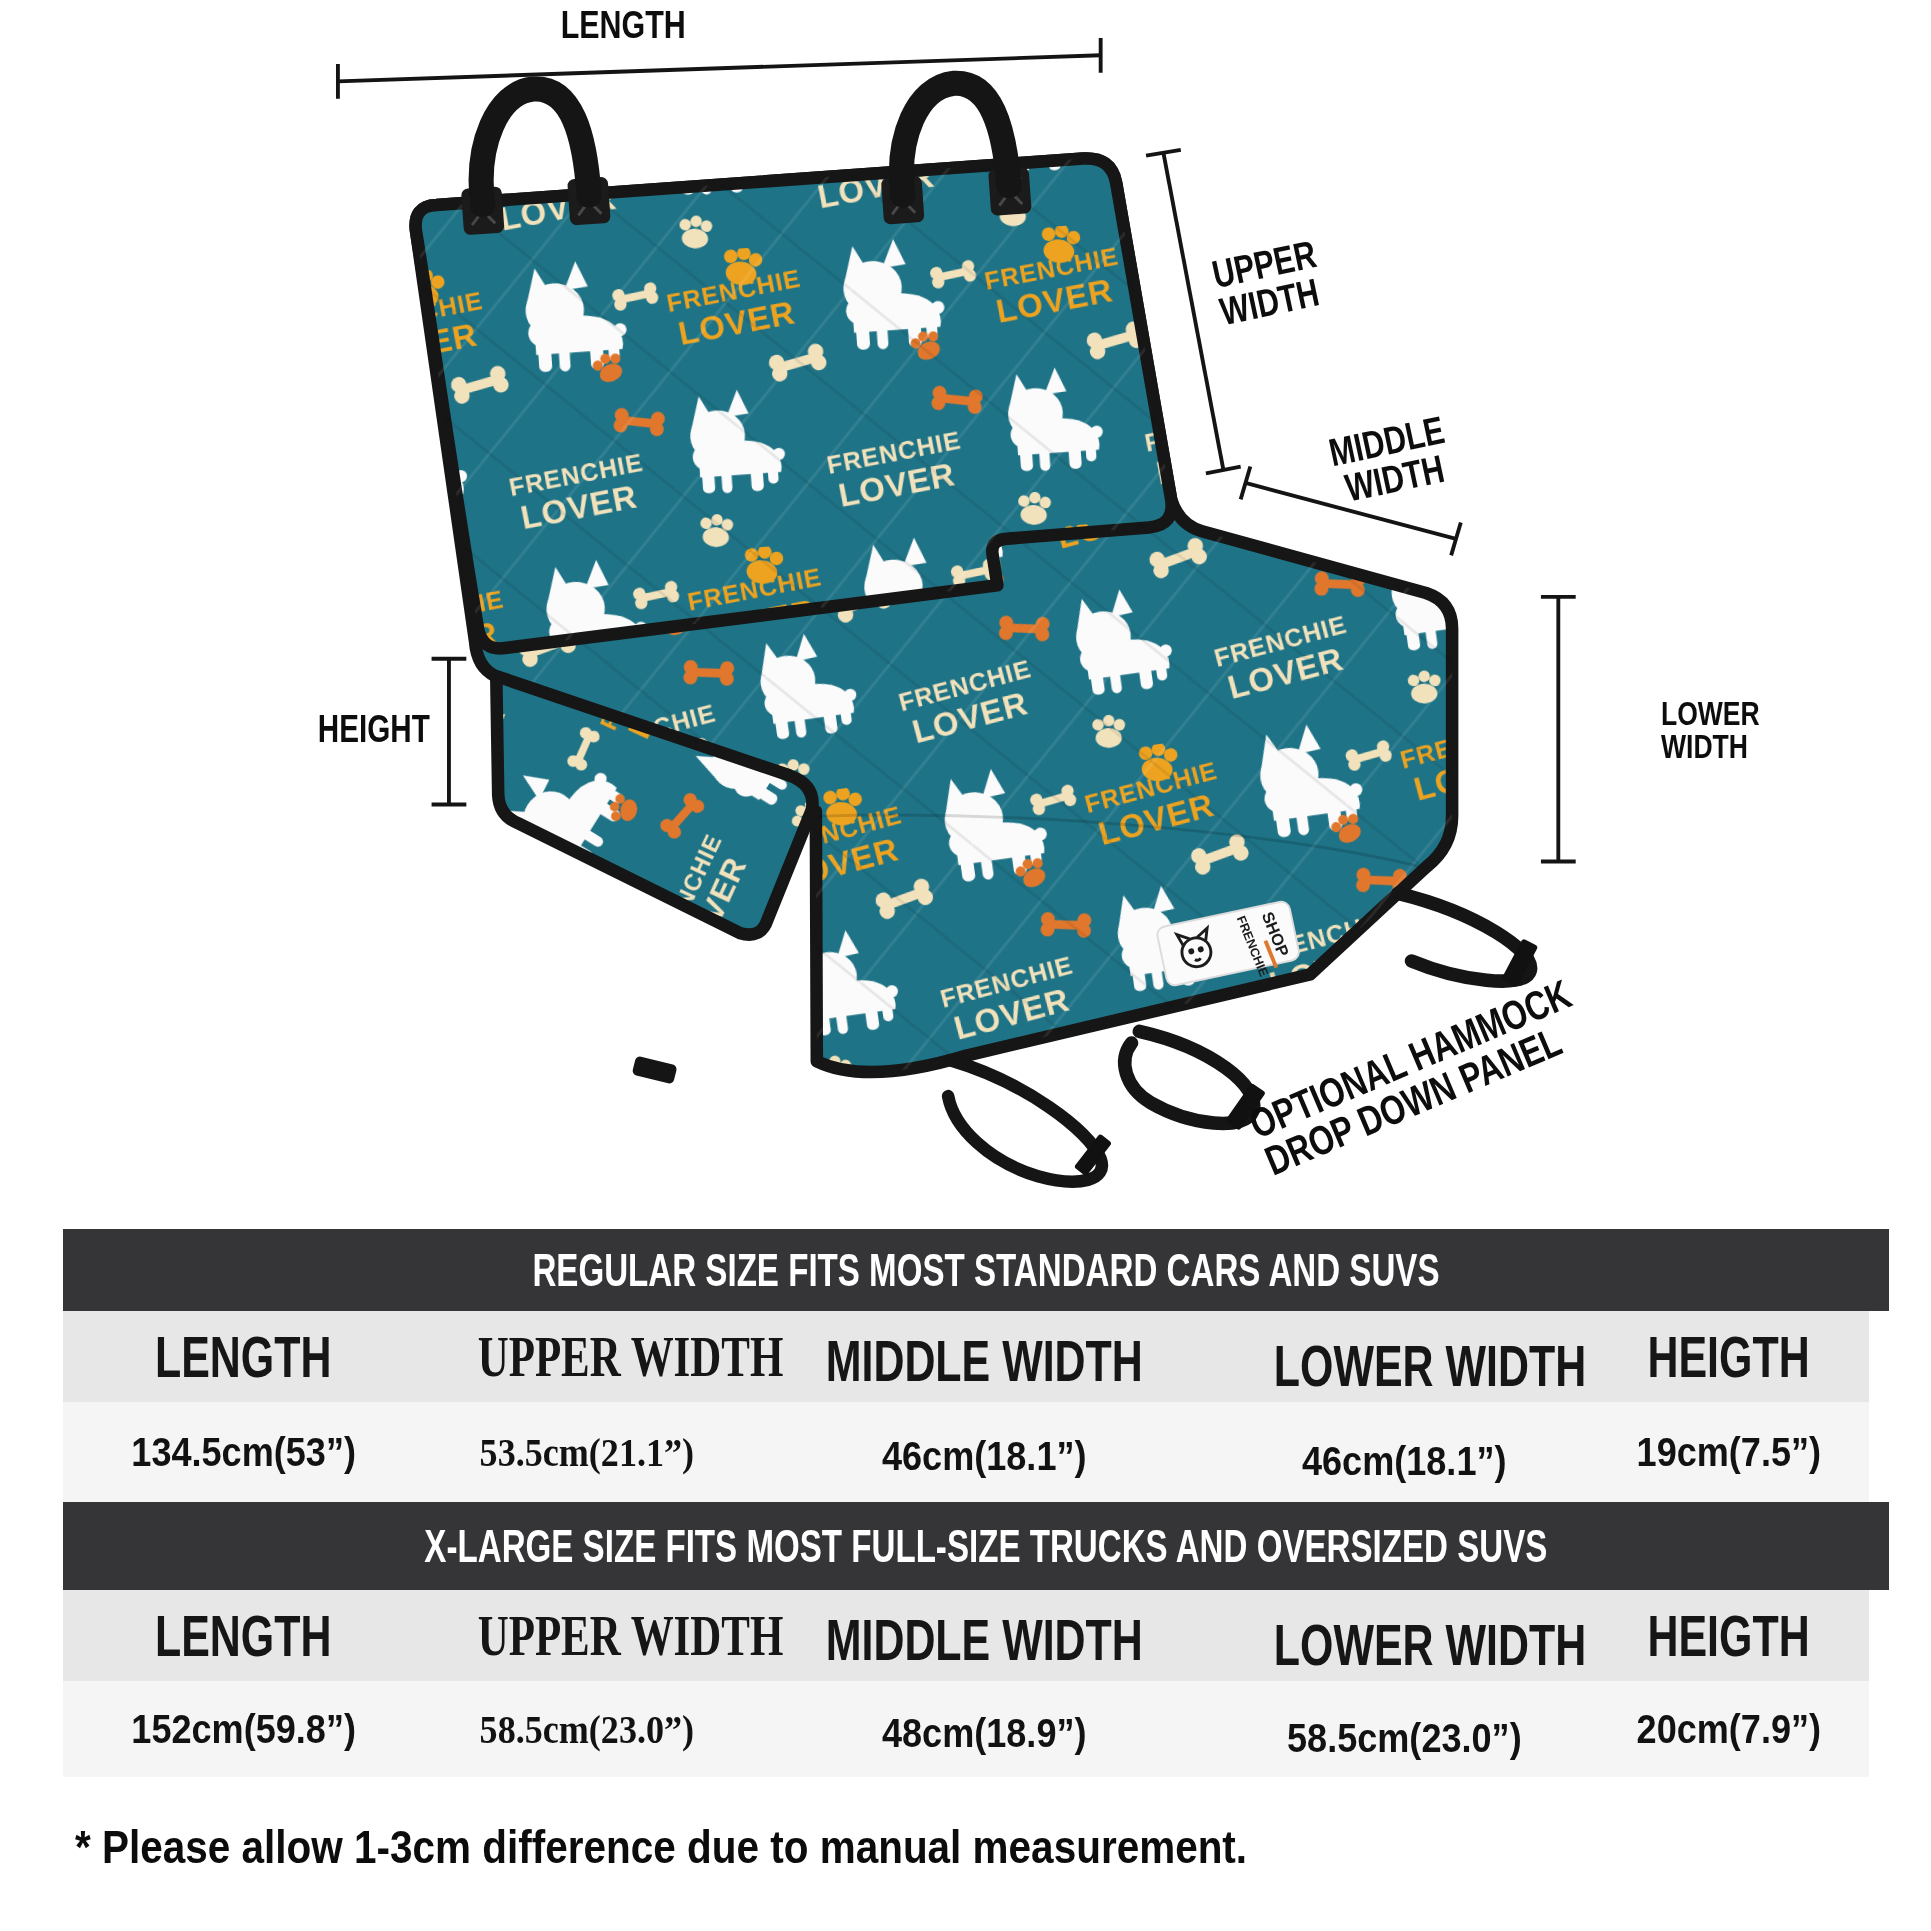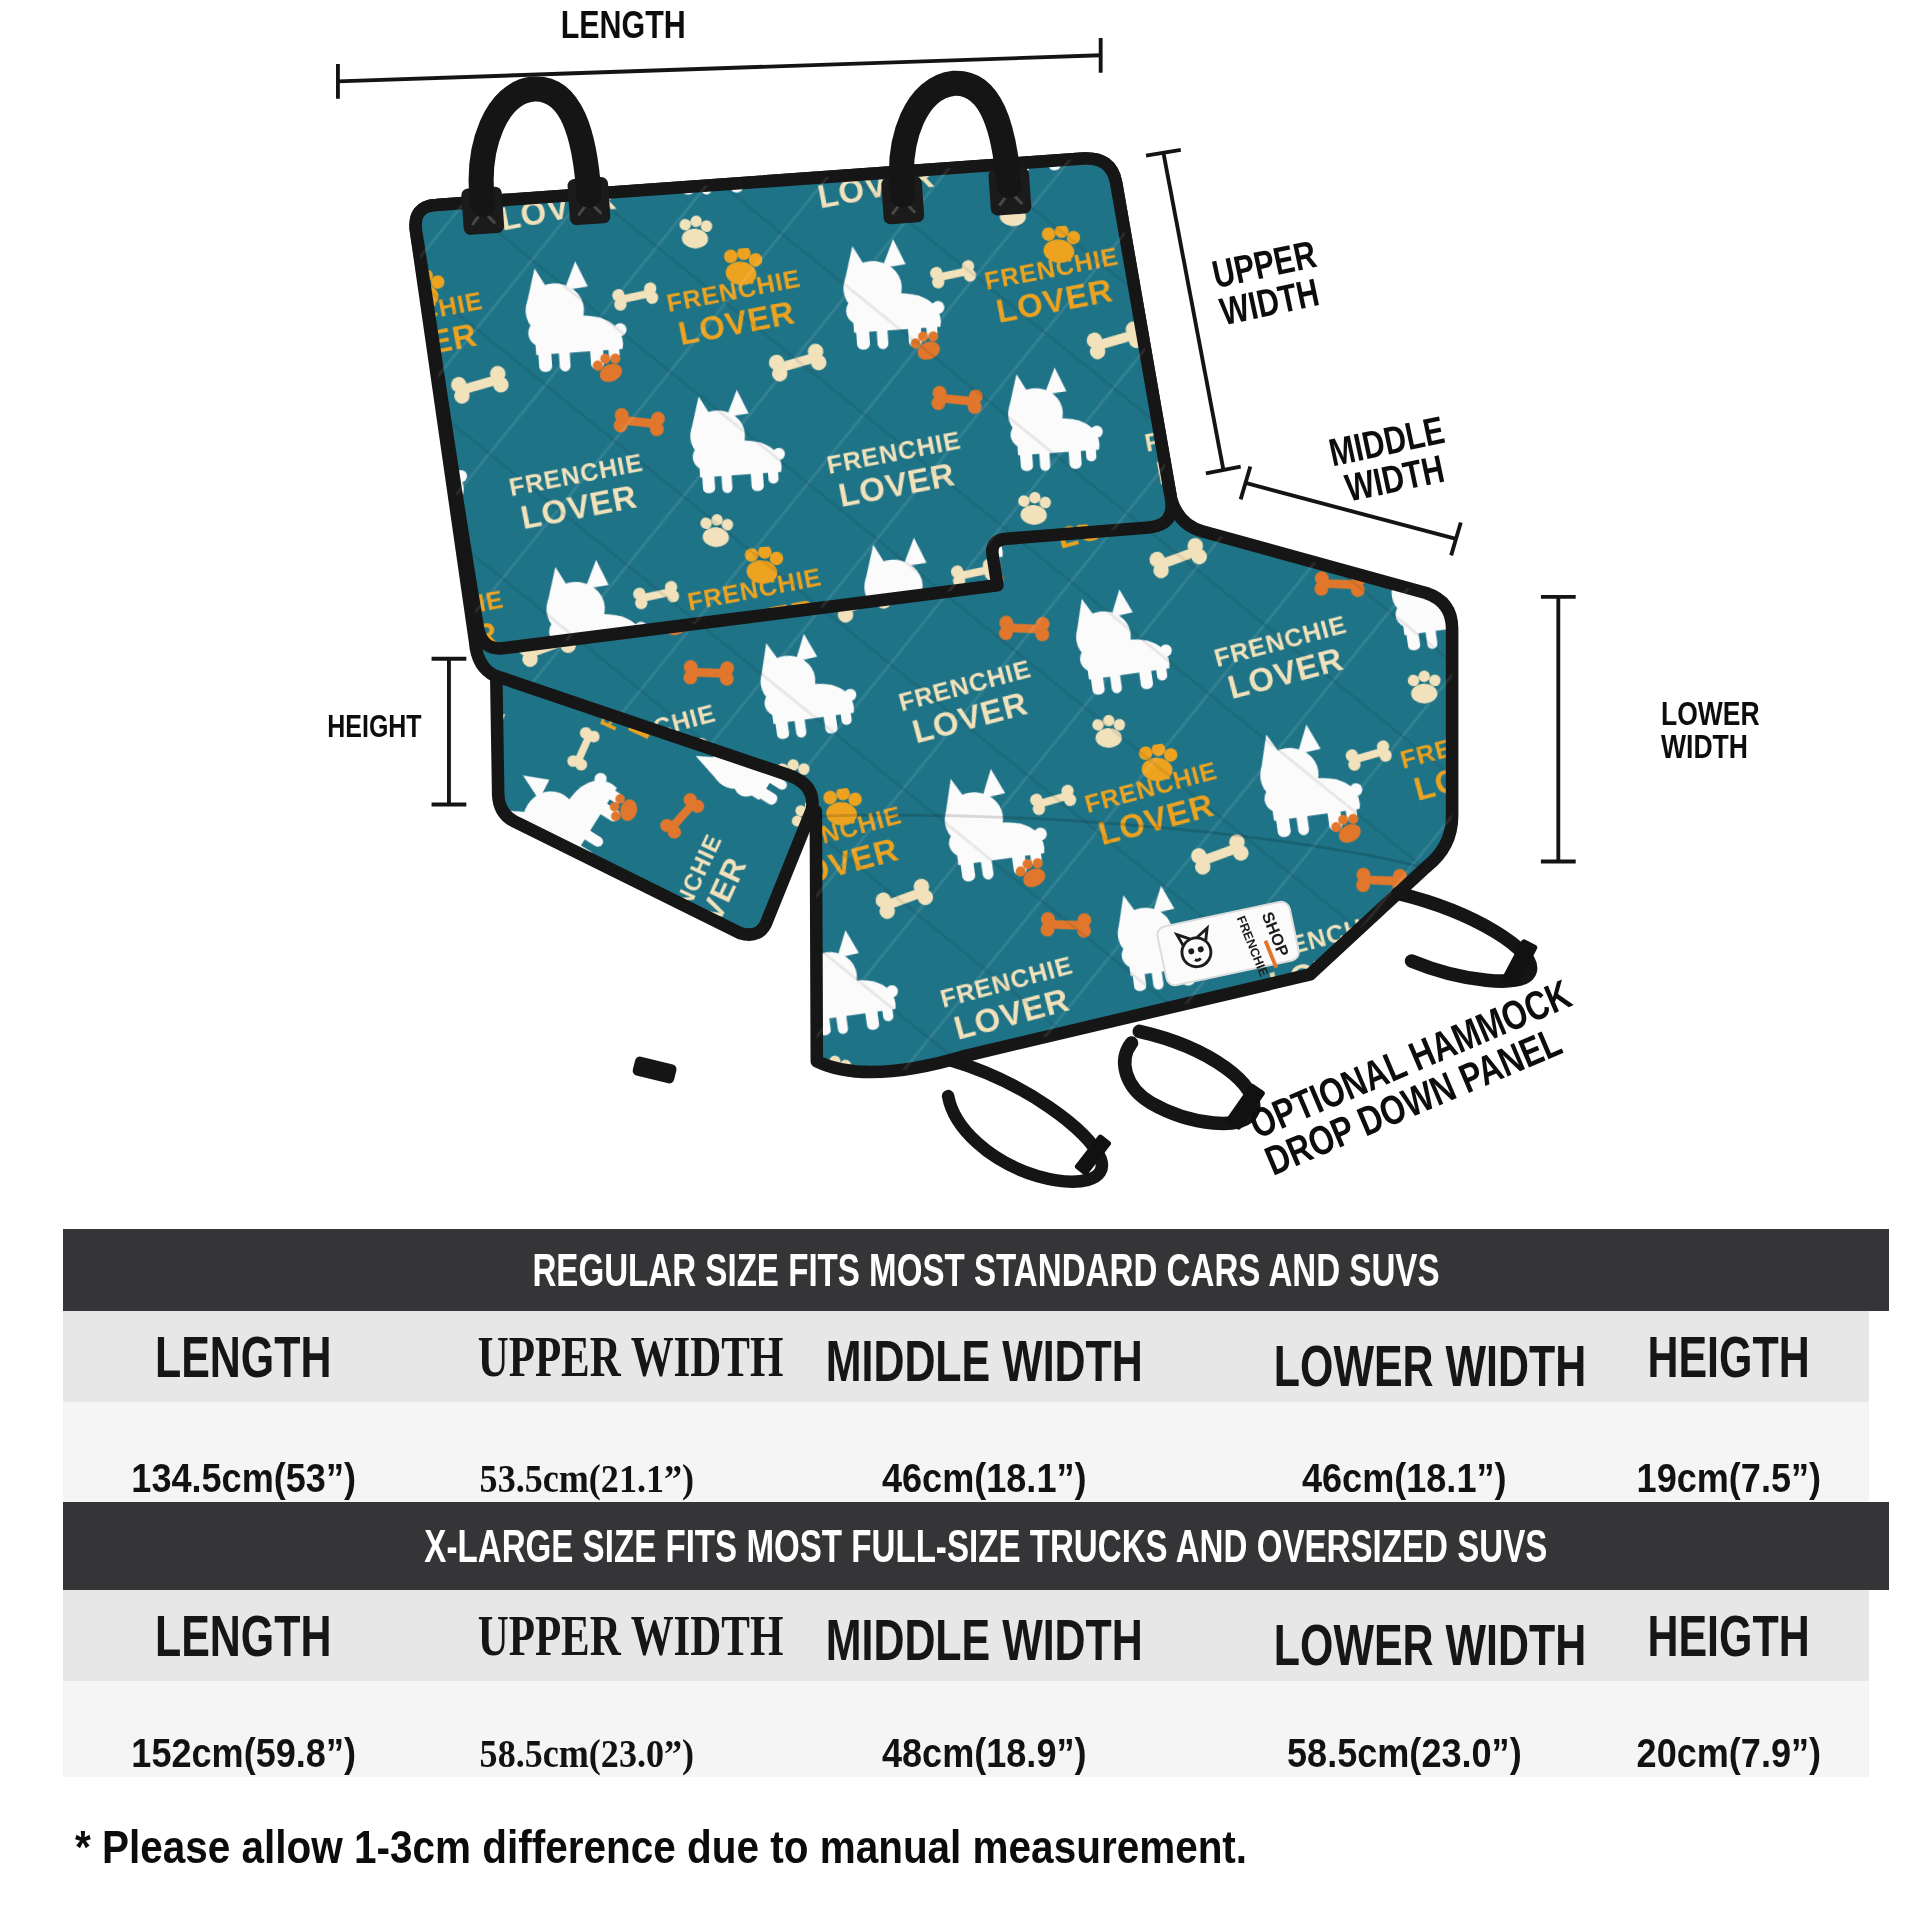--- a/index.html
+++ b/index.html
@@ -7,30 +7,30 @@
        font-family:"Liberation Sans",sans-serif;color:#111;}
   .illustration{position:absolute;left:0;top:0;width:1931px;height:1217px;}
   .illustration svg{position:absolute;left:0;top:0;}
   .dim-label{position:absolute;font-weight:700;color:#0d0d0d;line-height:.98;}
   .cond{display:inline-block;transform:scaleX(.78);transform-origin:center;}
   .cond-l{display:inline-block;transform:scaleX(.78);transform-origin:left center;}
   .lbl-length{left:478px;top:5.8px;width:290px;text-align:center;font-size:39px;}
   .lbl-upper{left:1209px;top:257px;font-size:39px;transform:rotate(-12deg);transform-origin:left top;}
   .lbl-middle{left:1296px;top:423px;width:174px;text-align:center;font-size:39px;transform:rotate(-12deg);transform-origin:center top;}
   .lbl-lower{left:1661px;top:697px;font-size:34px;}
-  .lbl-height{left:302px;top:711px;width:145px;text-align:center;font-size:32px;}
+  .lbl-height{left:302px;top:711px;width:145px;text-align:left;font-size:38px;}
   .lbl-hammock{left:1244px;top:1108px;font-size:41px;white-space:nowrap;transform:rotate(-23deg);transform-origin:left top;}
 
   .tables{position:absolute;left:63px;top:1229px;width:1806px;}
   .bar{width:100%;display:flex;align-items:center;justify-content:center;}
   .bar.dark{background:var(--bar-dark,#353436);color:#fff;height:82px;padding-left:20px;}
   .bar.dark span{font-size:46px;font-weight:700;transform:scaleX(.72);transform-origin:center;display:inline-block;white-space:nowrap;}
   .bar.dark2{height:88px;}
   .bar.cols{background:var(--bar-gray,#e8e7e8);height:91px;}
-  .bar.vals{background:var(--bar-light,#f6f5f6);height:100px;align-items:flex-end;}
+  .bar.vals{background:var(--bar-light,#f6f5f6);height:100px;}
   .bar.vals2{height:96px;}
   .bar.cols .cell,.bar.vals .cell{text-align:center;}
   .c0{width:20%;}.c1{width:18%;font-family:Liberation Serif, serif;}.c2{width:26%;margin-top:8px;}.c3{width:20.5%;margin-top:18px;}.c4{width:15.5%;}
   .bar.cols .cell span{font-size:58px;font-weight:700;color:#161616;display:inline-block;transform:scaleX(.74);white-space:nowrap;}
   .bar.vals .cell span{font-size:41px;font-weight:700;color:#121212;display:inline-block;transform:scaleX(.88);white-space:nowrap;}
   .footnote{position:absolute;left:75px;top:1820px;font-size:46px;font-weight:700;color:#0c0c0c;transform:scaleX(.88);transform-origin:left center;white-space:nowrap;}
   text{font-family:"Liberation Sans",sans-serif;}
 </style>
 </head>
 <body>

